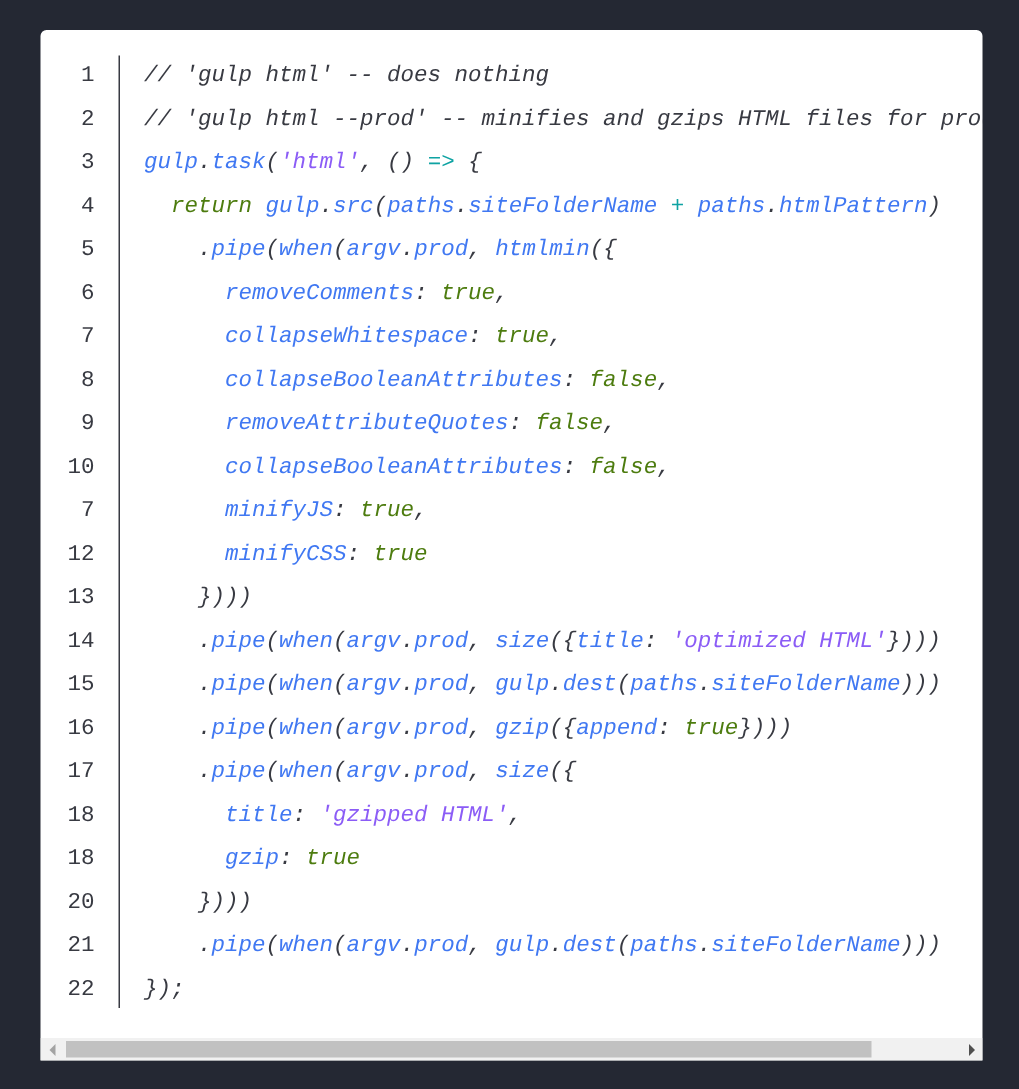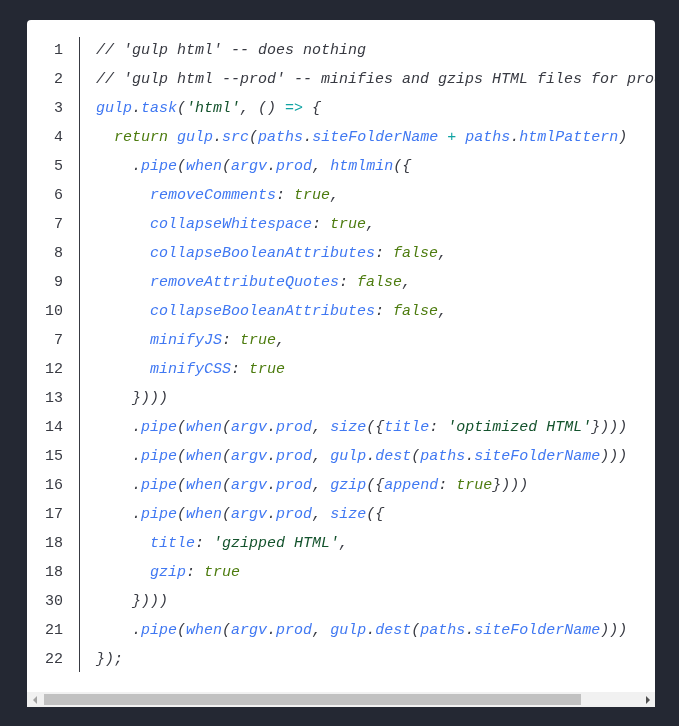--- a/index.html
+++ b/index.html
@@ -50,21 +50,21 @@
   }
   .src {
     position: absolute;
     left: 69px;
     font-style: italic;
   }
   .line-wrap { position: relative; height: 29px; }
   .c-cm { color: #383a42; }
   .c-fn { color: #4078f2; margin-top: 48px; }
   .c-kw { color: #4d7c0f; }
-  .c-st { color: #14532d; }
+  .c-st { color: #8b5cf6; }
   .c-op { color: #0fa3a3; }
   .c-p  { color: #383a42; }
   .scrollbar {
     position: absolute;
     left: 0; right: 0; bottom: 0;
     height: 15px;
     background: #f1f1f1;
   }
   .sb-left, .sb-right {
     position: absolute; top: 0;
@@ -111,21 +111,21 @@
         <div class="line line-wrap"><span class="ln">10</span><span class="src"><span class="c-p">      </span><span class="c-fn">collapseBooleanAttributes</span><span class="c-p">: </span><span class="c-kw">false</span><span class="c-p">,</span></span></div>
         <div class="line line-wrap"><span class="ln">7</span><span class="src"><span class="c-p">      </span><span class="c-fn">minifyJS</span><span class="c-p">: </span><span class="c-kw">true</span><span class="c-p">,</span></span></div>
         <div class="line line-wrap"><span class="ln">12</span><span class="src"><span class="c-p">      </span><span class="c-fn">minifyCSS</span><span class="c-p">: </span><span class="c-kw">true</span></span></div>
         <div class="line line-wrap"><span class="ln">13</span><span class="src"><span class="c-p">    })))</span></span></div>
         <div class="line line-wrap"><span class="ln">14</span><span class="src"><span class="c-p">    .</span><span class="c-fn">pipe</span><span class="c-p">(</span><span class="c-fn">when</span><span class="c-p">(</span><span class="c-fn">argv</span><span class="c-p">.</span><span class="c-fn">prod</span><span class="c-p">, </span><span class="c-fn">size</span><span class="c-p">({</span><span class="c-fn">title</span><span class="c-p">: </span><span class="c-st">'optimized HTML'</span><span class="c-p">})))</span></span></div>
         <div class="line line-wrap"><span class="ln">15</span><span class="src"><span class="c-p">    .</span><span class="c-fn">pipe</span><span class="c-p">(</span><span class="c-fn">when</span><span class="c-p">(</span><span class="c-fn">argv</span><span class="c-p">.</span><span class="c-fn">prod</span><span class="c-p">, </span><span class="c-fn">gulp</span><span class="c-p">.</span><span class="c-fn">dest</span><span class="c-p">(</span><span class="c-fn">paths</span><span class="c-p">.</span><span class="c-fn">siteFolderName</span><span class="c-p">)))</span></span></div>
         <div class="line line-wrap"><span class="ln">16</span><span class="src"><span class="c-p">    .</span><span class="c-fn">pipe</span><span class="c-p">(</span><span class="c-fn">when</span><span class="c-p">(</span><span class="c-fn">argv</span><span class="c-p">.</span><span class="c-fn">prod</span><span class="c-p">, </span><span class="c-fn">gzip</span><span class="c-p">({</span><span class="c-fn">append</span><span class="c-p">: </span><span class="c-kw">true</span><span class="c-p">})))</span></span></div>
         <div class="line line-wrap"><span class="ln">17</span><span class="src"><span class="c-p">    .</span><span class="c-fn">pipe</span><span class="c-p">(</span><span class="c-fn">when</span><span class="c-p">(</span><span class="c-fn">argv</span><span class="c-p">.</span><span class="c-fn">prod</span><span class="c-p">, </span><span class="c-fn">size</span><span class="c-p">({</span></span></div>
         <div class="line line-wrap"><span class="ln">18</span><span class="src"><span class="c-p">      </span><span class="c-fn">title</span><span class="c-p">: </span><span class="c-st">'gzipped HTML'</span><span class="c-p">,</span></span></div>
         <div class="line line-wrap"><span class="ln">18</span><span class="src"><span class="c-p">      </span><span class="c-fn">gzip</span><span class="c-p">: </span><span class="c-kw">true</span></span></div>
-        <div class="line line-wrap"><span class="ln">30</span><span class="src"><span class="c-p">    })))</span></span></div>
+        <div class="line line-wrap"><span class="ln">20</span><span class="src"><span class="c-p">    })))</span></span></div>
         <div class="line line-wrap"><span class="ln">21</span><span class="src"><span class="c-p">    .</span><span class="c-fn">pipe</span><span class="c-p">(</span><span class="c-fn">when</span><span class="c-p">(</span><span class="c-fn">argv</span><span class="c-p">.</span><span class="c-fn">prod</span><span class="c-p">, </span><span class="c-fn">gulp</span><span class="c-p">.</span><span class="c-fn">dest</span><span class="c-p">(</span><span class="c-fn">paths</span><span class="c-p">.</span><span class="c-fn">siteFolderName</span><span class="c-p">)))</span></span></div>
         <div class="line line-wrap"><span class="ln">22</span><span class="src"><span class="c-p">});</span></span></div>
       </div>
   </div>
   <div class="scrollbar">
     <div class="sb-left">
       <div class="tri-left"></div>
     </div>
     <div class="sb-thumb"></div>
     <div class="sb-right">

